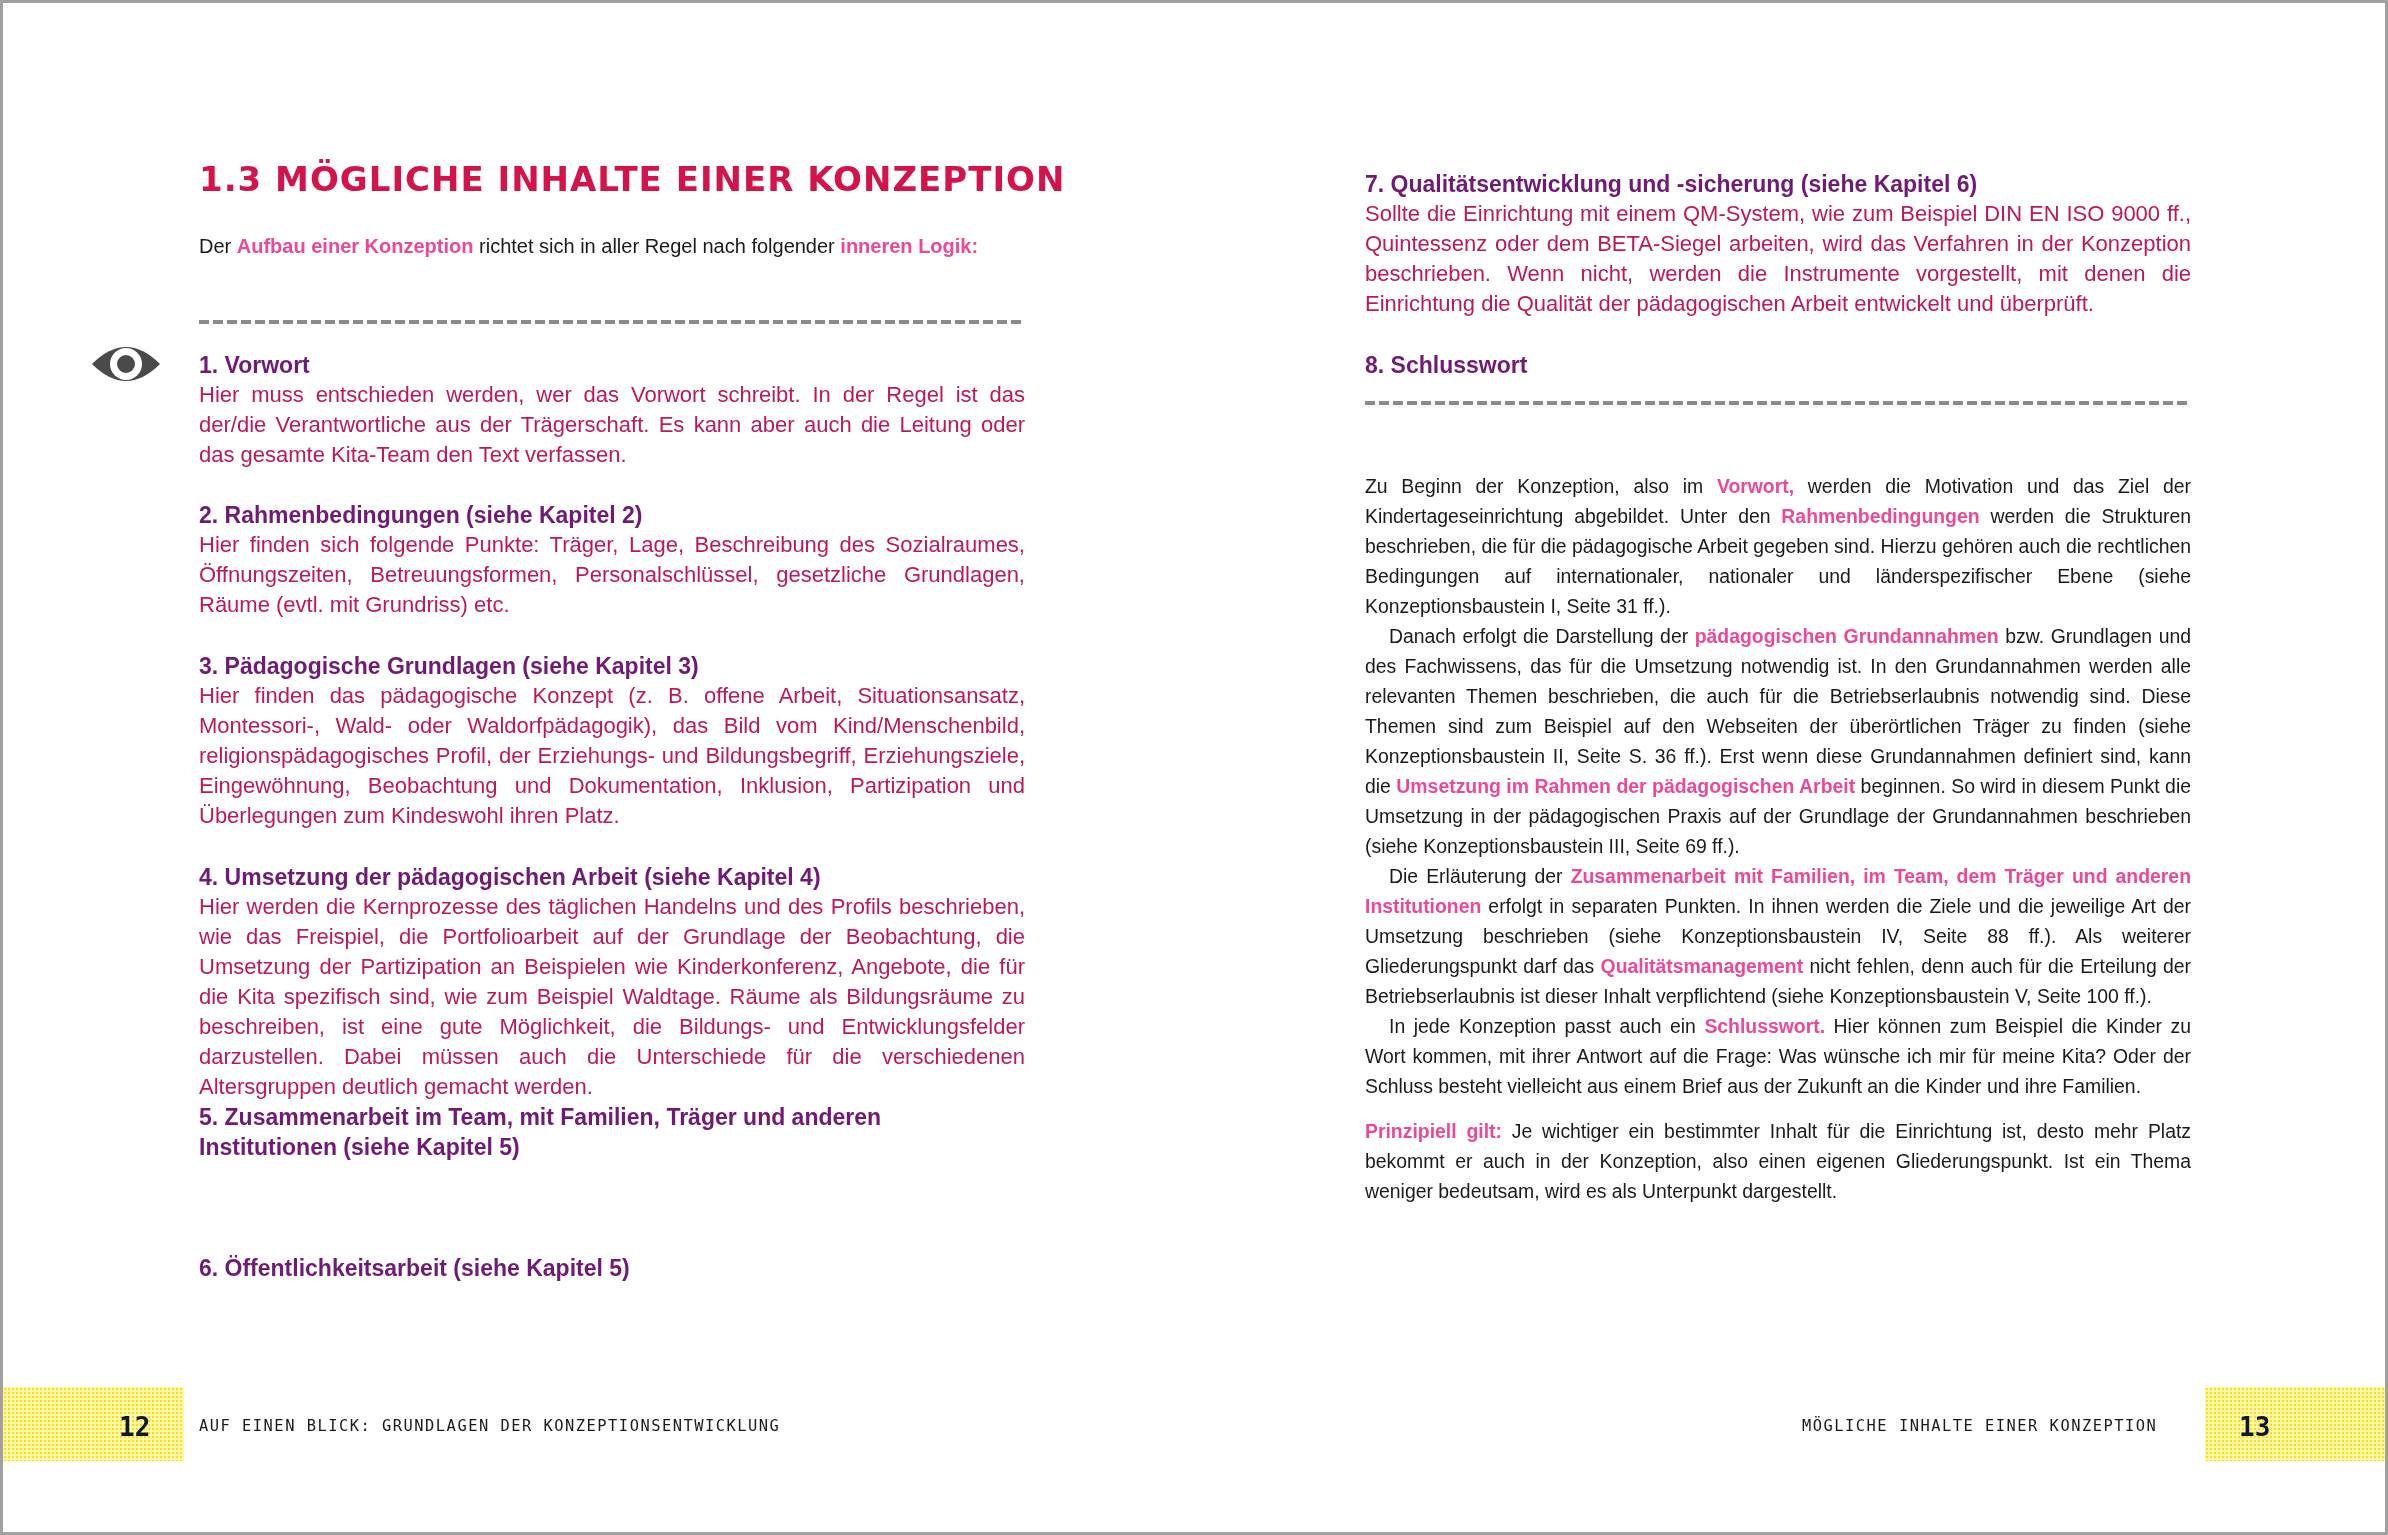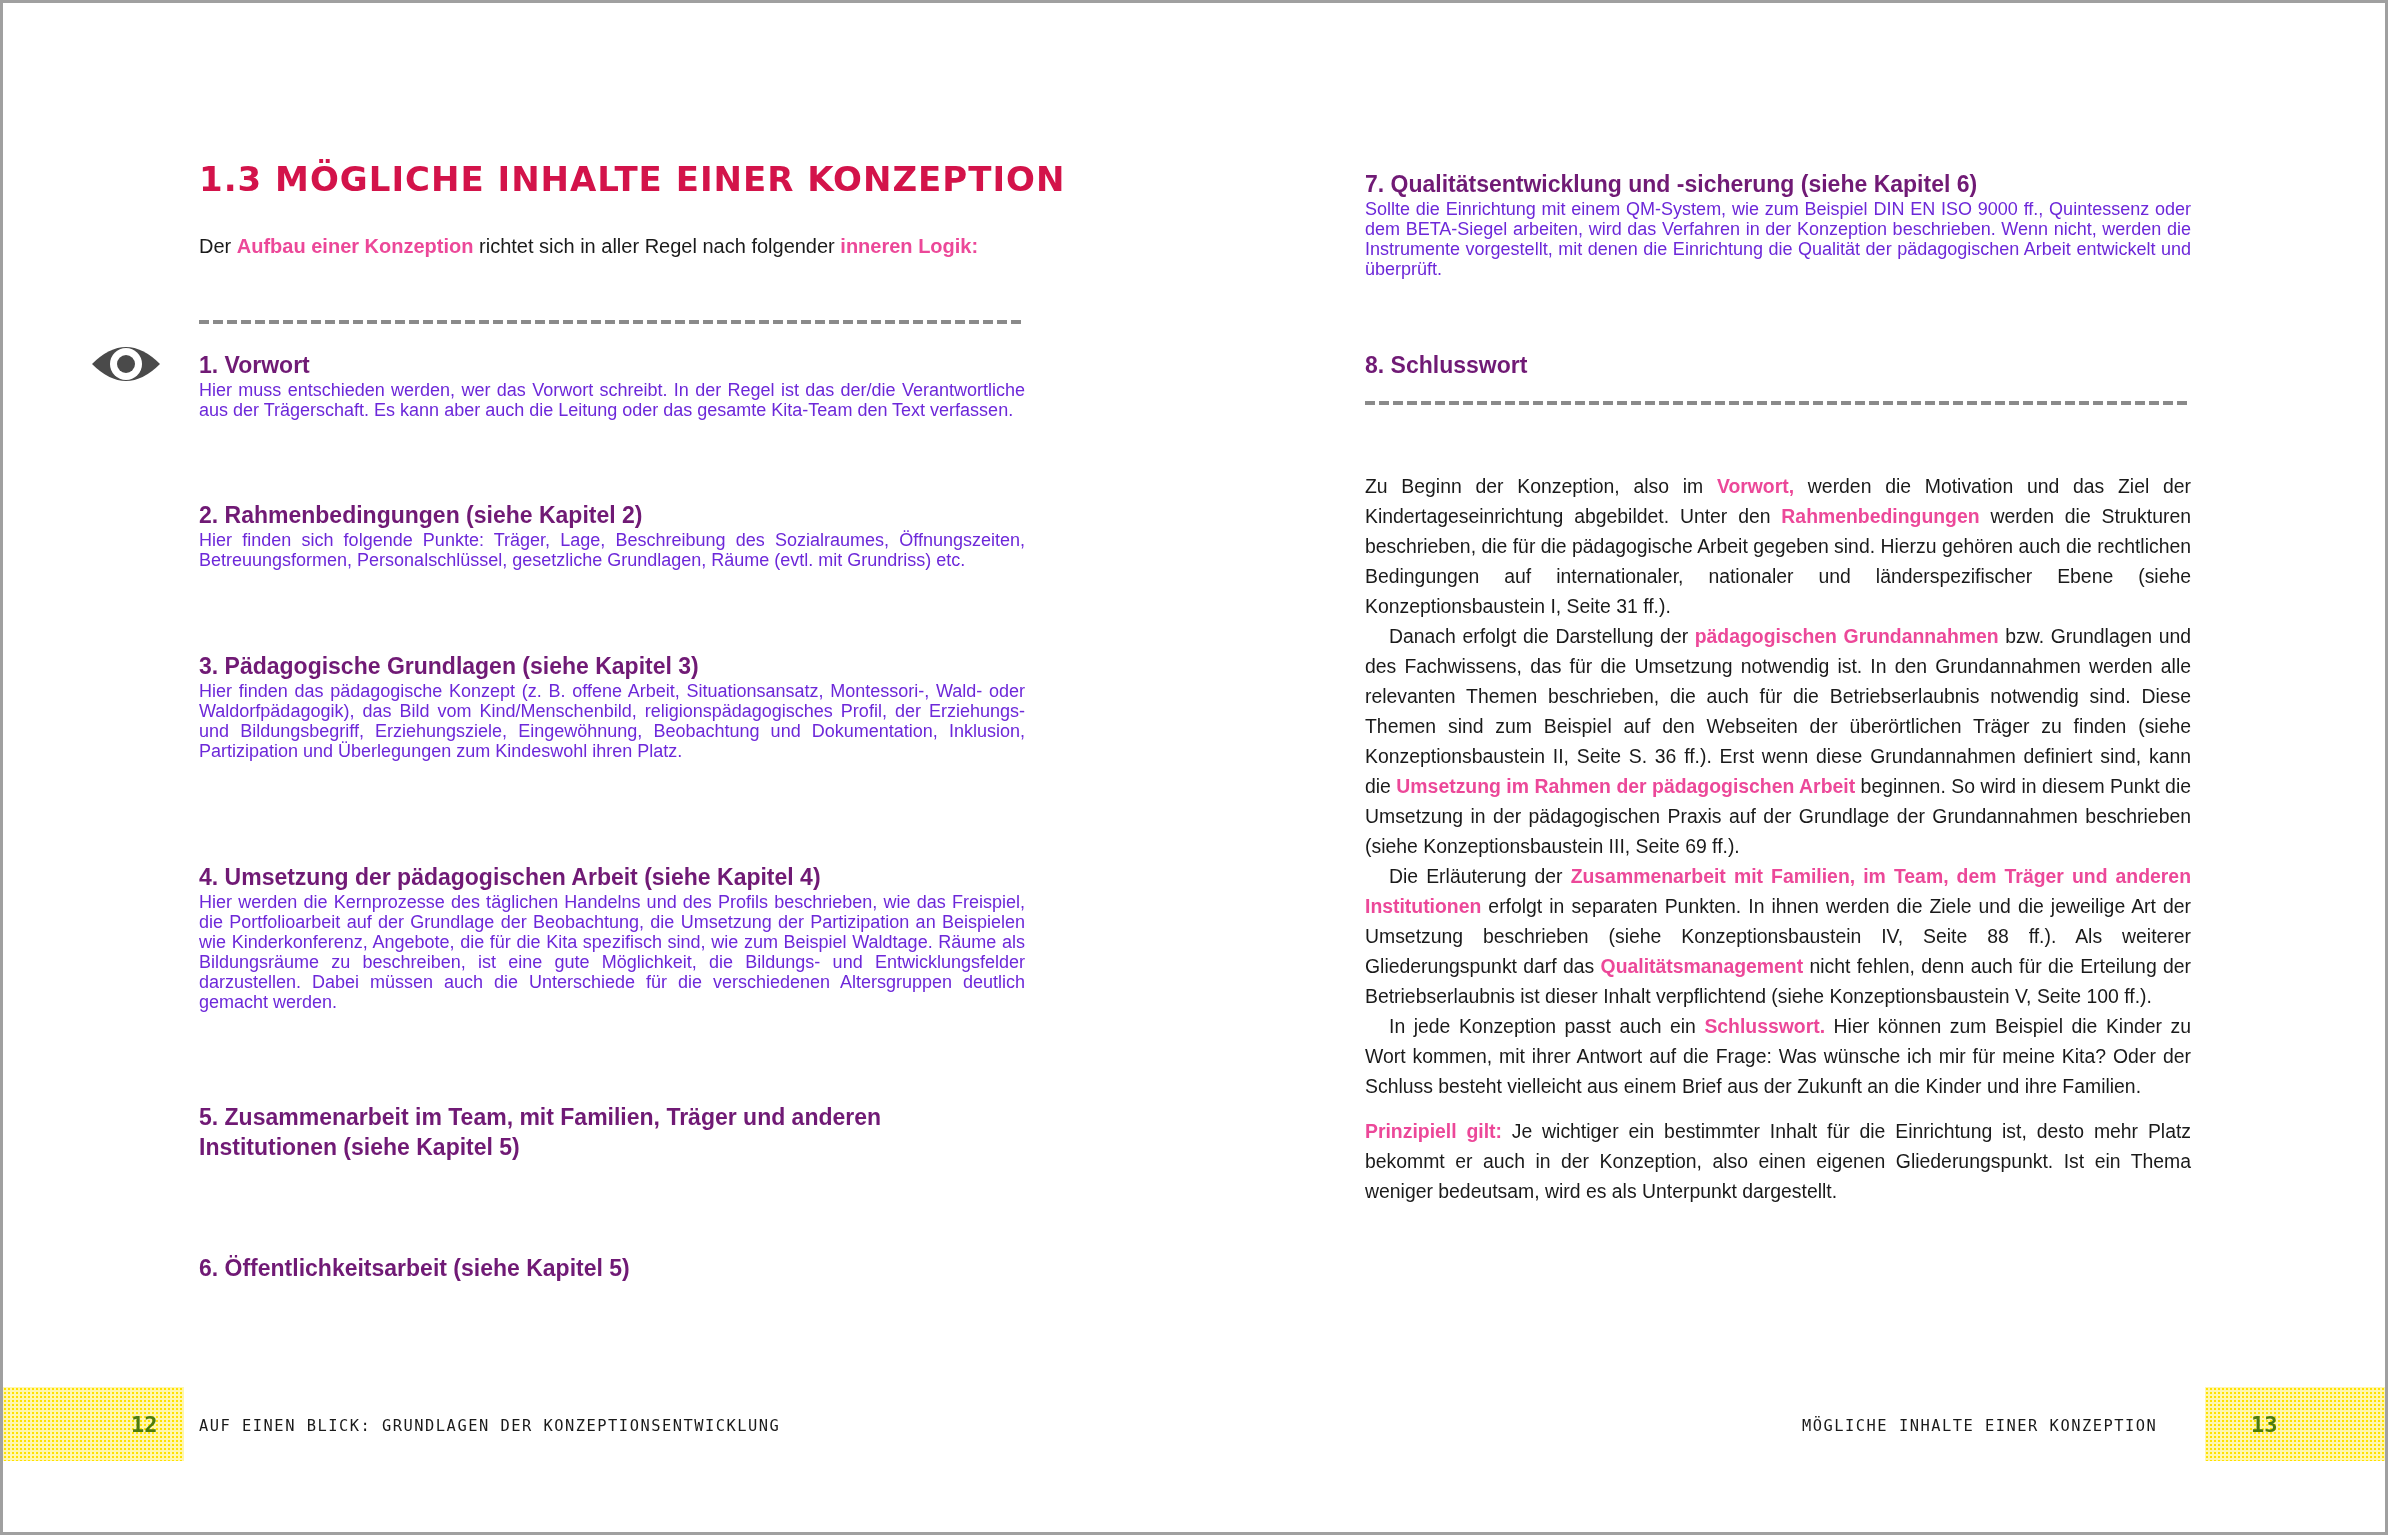--- a/index.html
+++ b/index.html
@@ -31,40 +31,40 @@
     background-image: repeating-linear-gradient(to right, #8a8a8a 0, #8a8a8a 10px, transparent 10px, transparent 14px);
   }
 
   .eye-icon { position: absolute; left: 90px; top: 336px; width: 72px; height: 56px; }
 
   .section { position: absolute; width: 826px; }
   .section h3 {
     font-size: 23px; line-height: 30px; color: #701a75; font-weight: bold;
   }
   .section p {
-    font-size: 18px; line-height: 20px; text-align: justify; color: #6d28d9;
+    font-size: 22px; line-height: 30px; text-align: justify; color: #be185d;
   }
 
   .body-text { position: absolute; left: 1365px; top: 471px; width: 826px; }
   .body-text p {
     font-size: 19.4px; line-height: 30px; text-align: justify; color: #1a1a1a;
   }
   .body-text p.indent { text-indent: 24px; }
   .body-text p.gap { margin-top: 15px; }
 
   .pgbox {
     position: absolute; width: 181px; height: 74px;
     background-color: #fff7b0;
     background-image:
       radial-gradient(circle, #ffe100 1.3px, transparent 1.5px);
     background-size: 4px 4px;
   }
   .pgnum {
     position: absolute; font-family: "DejaVu Sans Mono", monospace;
-    font-size: 22px; font-weight: bold; color: #4d7c0f; margin-left: 12px;
+    font-size: 26px; font-weight: bold; color: #0f172a;
   }
   .running {
     position: absolute; font-family: "DejaVu Sans Mono", monospace;
     font-size: 15.4px; letter-spacing: 1.5px; color: #1a1a1a;
     text-transform: uppercase; white-space: nowrap;
   }
 </style>
 </head>
 <body>
 

